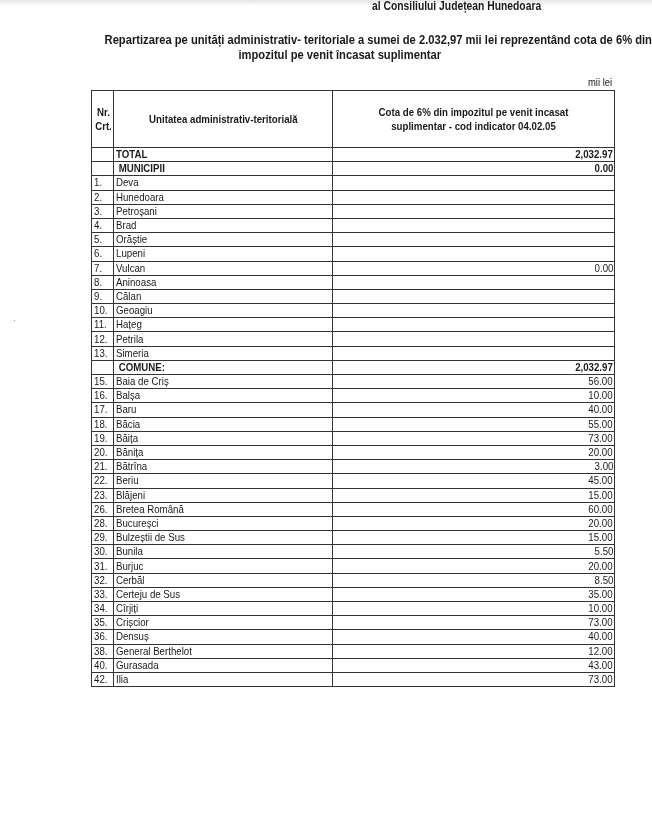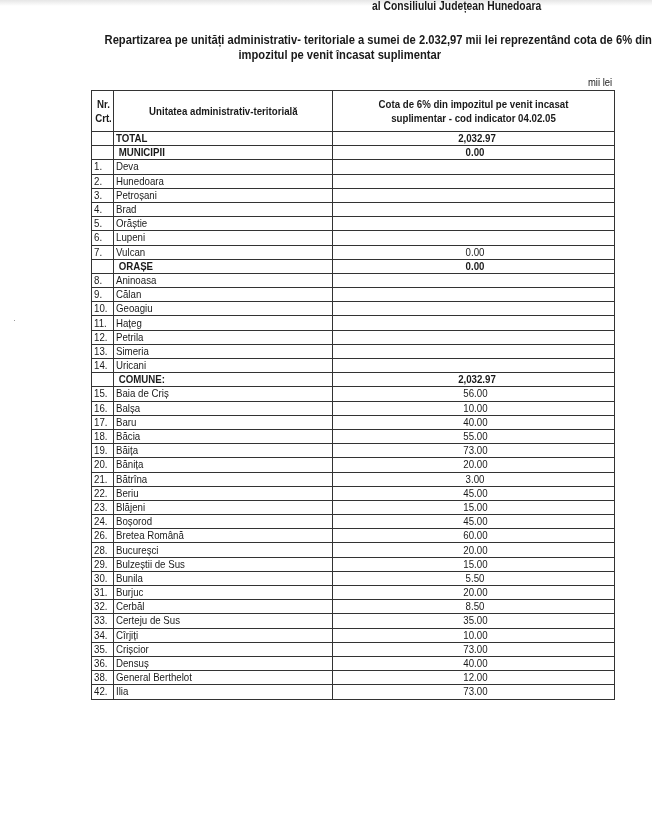--- a/index.html
+++ b/index.html
@@ -10,21 +10,21 @@
   .hdr-line { position:absolute; font-weight:bold; font-size:11px; transform:scaleX(0.86); transform-origin:left top; white-space:nowrap; }
   #council { left:372px; top:-1px; font-size:12px; }
   .title { position:absolute; left:60px; width:560px; text-align:center; font-weight:bold; font-size:13px; line-height:15px; }
   .title span { display:inline-block; transform:scaleX(0.86); white-space:nowrap; }
   #unit { position:absolute; right:40px; top:76px; font-size:11px; transform:scaleX(0.86); transform-origin:right top; }
   table { position:absolute; left:91px; top:90px; border-collapse:collapse; width:524px; table-layout:fixed; }
   td, th { border:1px solid #333; padding:0 2px; font-size:11px; height:13.2px; line-height:13px; white-space:nowrap; overflow:hidden; }
   th { font-weight:bold; height:40px; line-height:14px; text-align:center; font-size:11px; }
   .c1 { width:22px; }
   .c2 { width:219px; }
-  .val { text-align:center; padding-right:1px; }
+  .val { text-align:right; padding-right:1px; }
   .bold { font-weight:bold; }
   .sq { display:inline-block; transform:scaleX(0.88); transform-origin:left center; }
   .sqr { display:inline-block; transform:scaleX(0.88); transform-origin:right center; }
   .sqc { display:inline-block; transform:scaleX(0.88); transform-origin:center center; }
   .dot { position:absolute; left:14px; top:320px; width:1px; height:1px; background:#999; }
 </style>
 </head>
 <body>
 
 <div class="topshade"></div>
@@ -43,21 +43,21 @@
 <table>
   <colgroup>
     <col class="c1">
       <col class="c2">
       <col>
   </colgroup>
   <thead>
     <tr>
       <th style="white-space:normal;"><span class="sqc">Nr. Crt.</span></th>
       <th><span class="sqc">Unitatea administrativ-teritorială</span></th>
-      <th style="white-space:normal; padding:0 10px;"><span class="sqc" style="white-space:normal;">Cota de 6% din impozitul pe venit incasat suplimentar  - cod indicator 04.02.05</span></th>
+      <th style="white-space:normal; padding:8px 10px;"><span class="sqc" style="white-space:normal;">Cota de 6% din impozitul pe venit incasat suplimentar  - cod indicator 04.02.05</span></th>
     </tr>
   </thead>
   <tbody id="tbody">
       <tr>
         <td class=""><span class="sq"></span></td>
         <td class=" bold"><span class="sq">TOTAL</span></td>
         <td class="val bold"><span class="sqr">2,032.97</span></td>
       </tr>
       <tr>
         <td class=""><span class="sq"></span></td>
@@ -93,25 +93,20 @@
         <td class=""><span class="sq">6.</span></td>
         <td class=""><span class="sq">Lupeni</span></td>
         <td class="val"><span class="sqr"></span></td>
       </tr>
       <tr>
         <td class=""><span class="sq">7.</span></td>
         <td class=""><span class="sq">Vulcan</span></td>
         <td class="val"><span class="sqr">0.00</span></td>
       </tr>
       <tr>
-        <td class=""><span class="sq"></span></td>
-        <td class=" bold"><span class="sq" style="padding-left: 3px;">ORAȘE</span></td>
-        <td class="val bold"><span class="sqr">0.00</span></td>
-      </tr>
-      <tr>
         <td class=""><span class="sq">8.</span></td>
         <td class=""><span class="sq">Aninoasa</span></td>
         <td class="val"><span class="sqr"></span></td>
       </tr>
       <tr>
         <td class=""><span class="sq">9.</span></td>
         <td class=""><span class="sq">Călan</span></td>
         <td class="val"><span class="sqr"></span></td>
       </tr>
       <tr>
@@ -125,25 +120,20 @@
         <td class="val"><span class="sqr"></span></td>
       </tr>
       <tr>
         <td class=""><span class="sq">12.</span></td>
         <td class=""><span class="sq">Petrila</span></td>
         <td class="val"><span class="sqr"></span></td>
       </tr>
       <tr>
         <td class=""><span class="sq">13.</span></td>
         <td class=""><span class="sq">Simeria</span></td>
-        <td class="val"><span class="sqr"></span></td>
-      </tr>
-      <tr>
-        <td class=""><span class="sq">14.</span></td>
-        <td class=""><span class="sq">Uricani</span></td>
         <td class="val"><span class="sqr"></span></td>
       </tr>
       <tr>
         <td class=""><span class="sq"></span></td>
         <td class=" bold"><span class="sq" style="padding-left: 3px;">COMUNE:</span></td>
         <td class="val bold"><span class="sqr">2,032.97</span></td>
       </tr>
       <tr>
         <td class=""><span class="sq">15.</span></td>
         <td class=""><span class="sq">Baia de Criș</span></td>
@@ -183,25 +173,20 @@
         <td class=""><span class="sq">22.</span></td>
         <td class=""><span class="sq">Beriu</span></td>
         <td class="val"><span class="sqr">45.00</span></td>
       </tr>
       <tr>
         <td class=""><span class="sq">23.</span></td>
         <td class=""><span class="sq">Blăjeni</span></td>
         <td class="val"><span class="sqr">15.00</span></td>
       </tr>
       <tr>
-        <td class=""><span class="sq">24.</span></td>
-        <td class=""><span class="sq">Boșorod</span></td>
-        <td class="val"><span class="sqr">45.00</span></td>
-      </tr>
-      <tr>
         <td class=""><span class="sq">26.</span></td>
         <td class=""><span class="sq">Bretea Română</span></td>
         <td class="val"><span class="sqr">60.00</span></td>
       </tr>
       <tr>
         <td class=""><span class="sq">28.</span></td>
         <td class=""><span class="sq">Bucureșci</span></td>
         <td class="val"><span class="sqr">20.00</span></td>
       </tr>
       <tr>
@@ -243,18 +228,23 @@
         <td class=""><span class="sq">36.</span></td>
         <td class=""><span class="sq">Densuș</span></td>
         <td class="val"><span class="sqr">40.00</span></td>
       </tr>
       <tr>
         <td class=""><span class="sq">38.</span></td>
         <td class=""><span class="sq">General Berthelot</span></td>
         <td class="val"><span class="sqr">12.00</span></td>
       </tr>
       <tr>
+        <td class=""><span class="sq">40.</span></td>
+        <td class=""><span class="sq">Gurasada</span></td>
+        <td class="val"><span class="sqr">43.00</span></td>
+      </tr>
+      <tr>
         <td class=""><span class="sq">42.</span></td>
         <td class=""><span class="sq">Ilia</span></td>
         <td class="val"><span class="sqr">73.00</span></td>
       </tr>
     </tbody>
 </table>
 
 </body></html>

